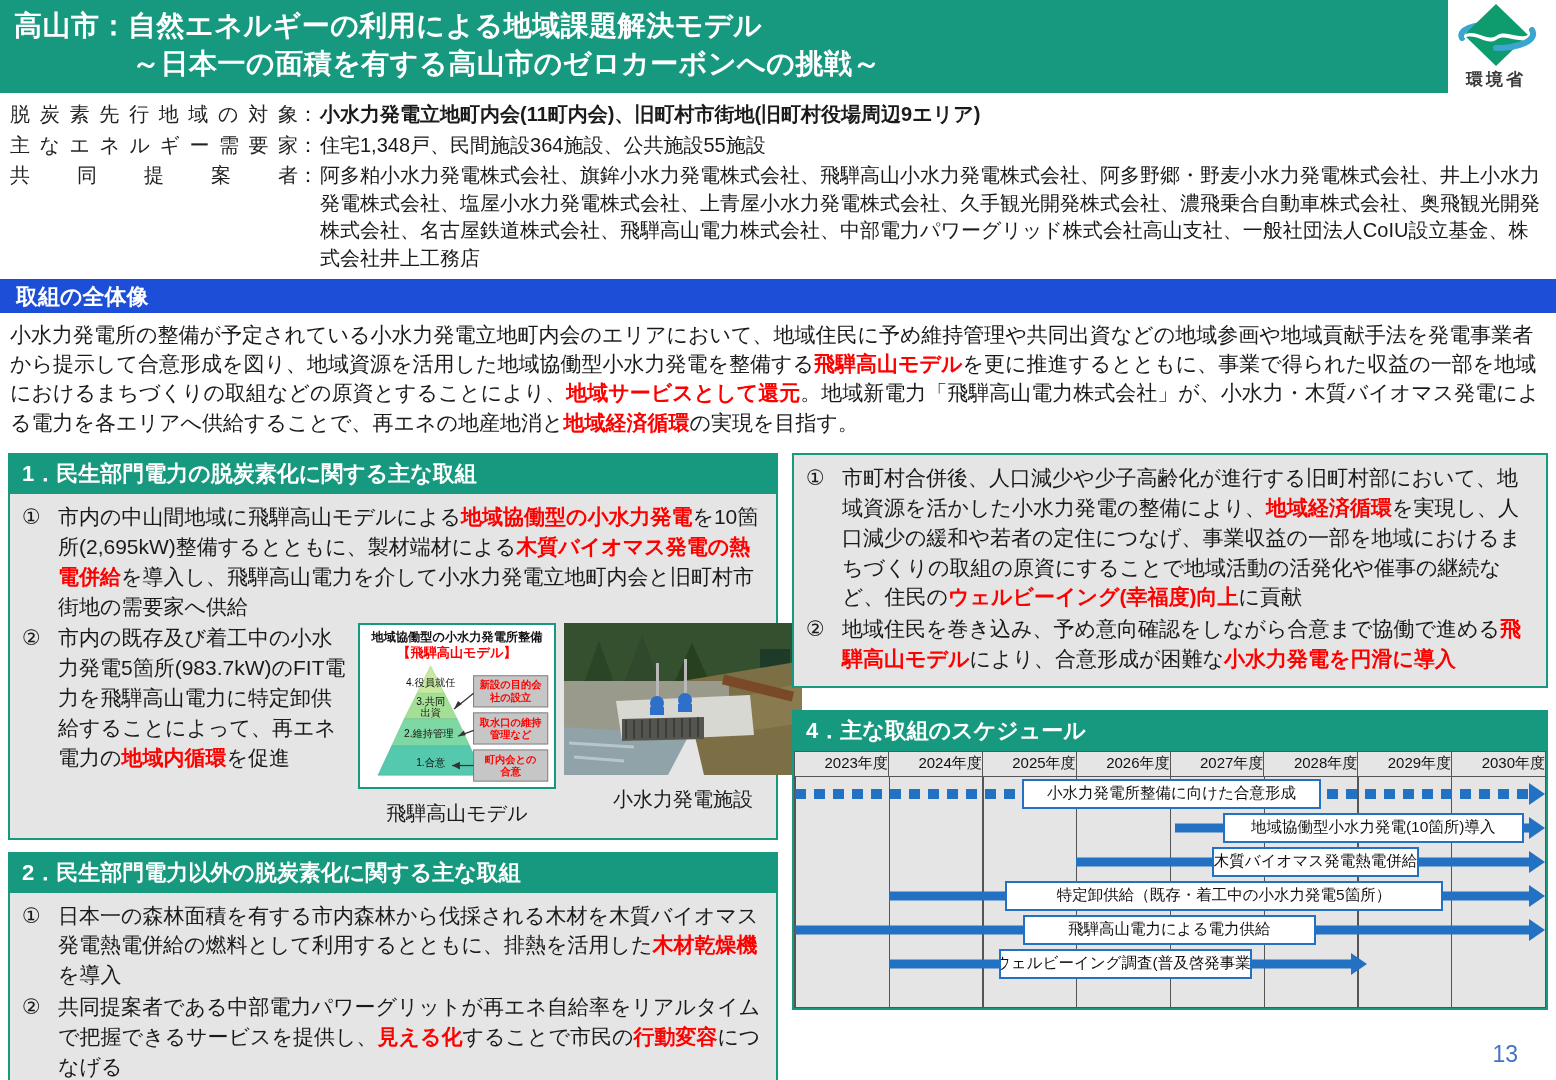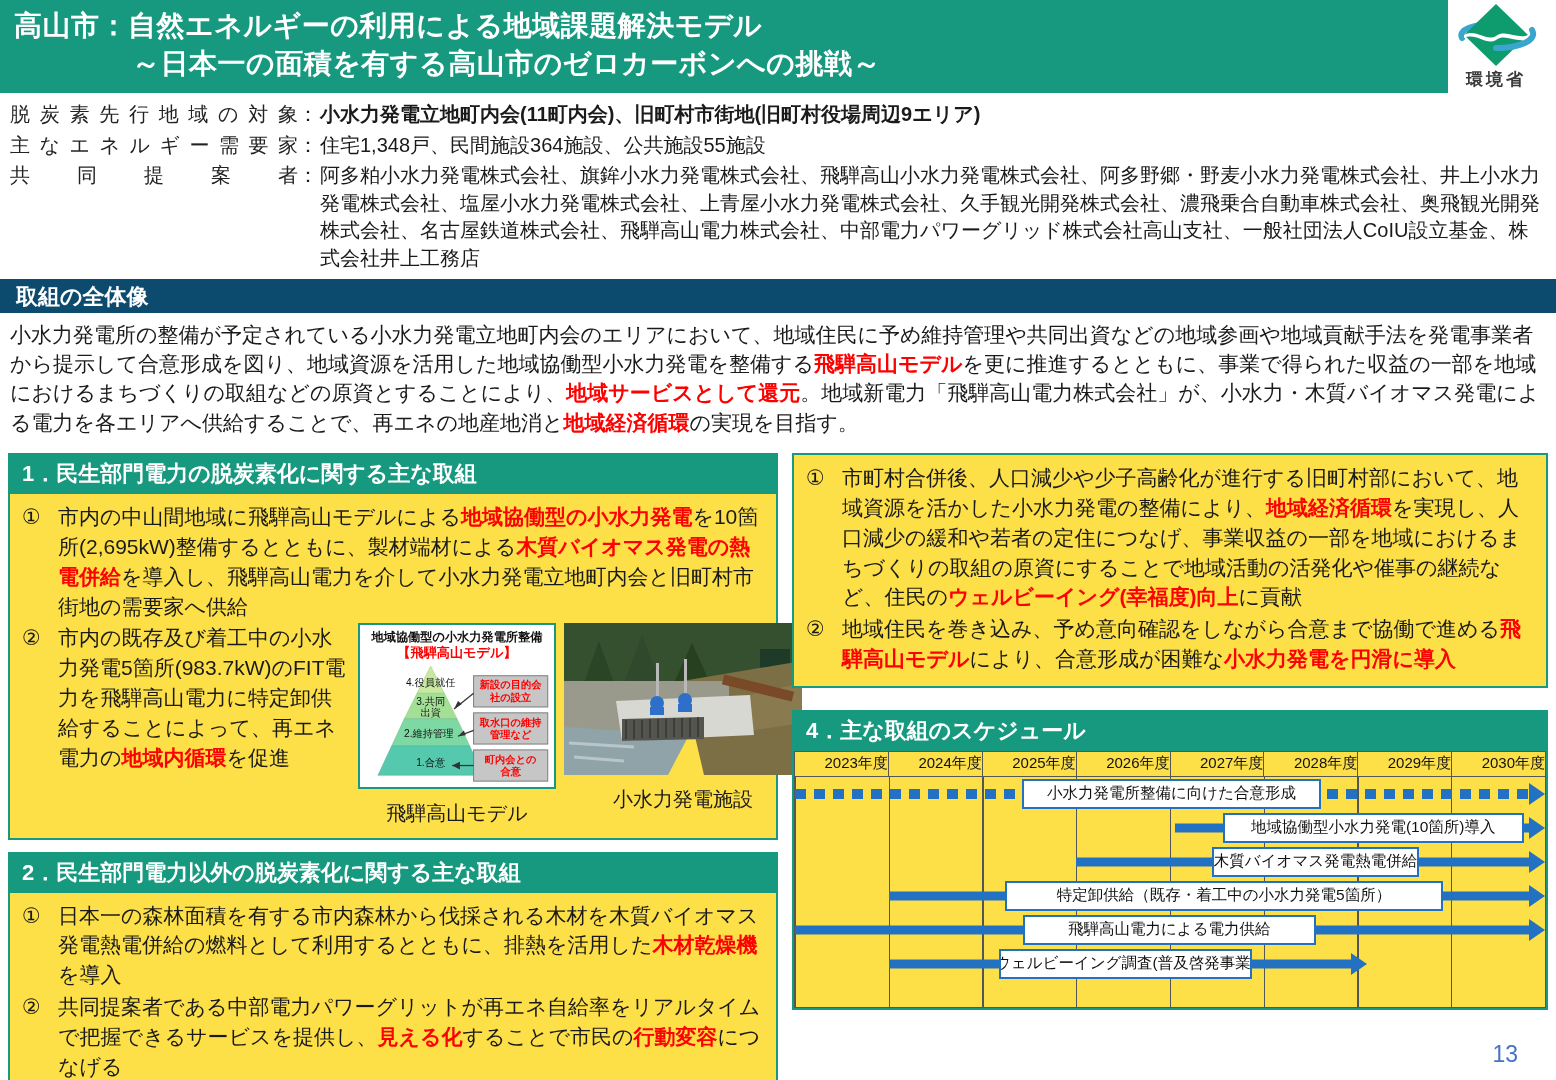--- a/index.html
+++ b/index.html
@@ -23,30 +23,30 @@
   .logo-text { font-size:17px; font-weight:bold; color:#3a3a3a; letter-spacing:3px; margin-top:-4px; }
 
   
   .summary { padding:8px 10px 0 10px; font-size:20px; }
   .sum-row { display:flex; align-items:flex-start; line-height:1.38; margin-bottom:3px; }
   .sum-label { display:inline-block; width:288px; text-align:justify; text-align-last:justify; flex:0 0 288px; color:#222; }
   .sum-colon { flex:0 0 22px; }
   .sum-value { flex:1; }
 
   
-  .ov-bar { background:#0c4a6e; color:#fff; font-size:22px; font-weight:bold;
+  .ov-bar { background:#1d4ed8; color:#fff; font-size:22px; font-weight:bold;
             padding:3px 0 4px 16px; margin-top:6px; height:34px; }
   .ov-para { font-size:21px; line-height:1.4; padding:7px 10px 0 10px; }
 
   
   .cols { display:flex; gap:14px; padding:0 8px; margin-top:16px; align-items:flex-start; }
   .col-left  { width:770px; flex:0 0 770px; }
   .col-right { flex:1; }
 
-  .box { border:2px solid #17997f; background:#fde047; }
+  .box { border:2px solid #17997f; background:#e5e5e5; }
   .box + .box { margin-top:12px; }
   .box-h { background:#17997f; color:#fff; font-size:22px; font-weight:bold; padding:4px 12px 5px 12px; }
   .box-c { padding:8px 10px 10px 12px; font-size:21px; line-height:1.42; }
 
   .item { display:flex; margin-bottom:2px; }
   .item .num { flex:0 0 36px; }
   .item .txt { flex:1; }
 
   .fig-row { display:flex; gap:8px; margin-top:2px; }
   .fig-row .item2-txt { flex:0 0 328px; }

